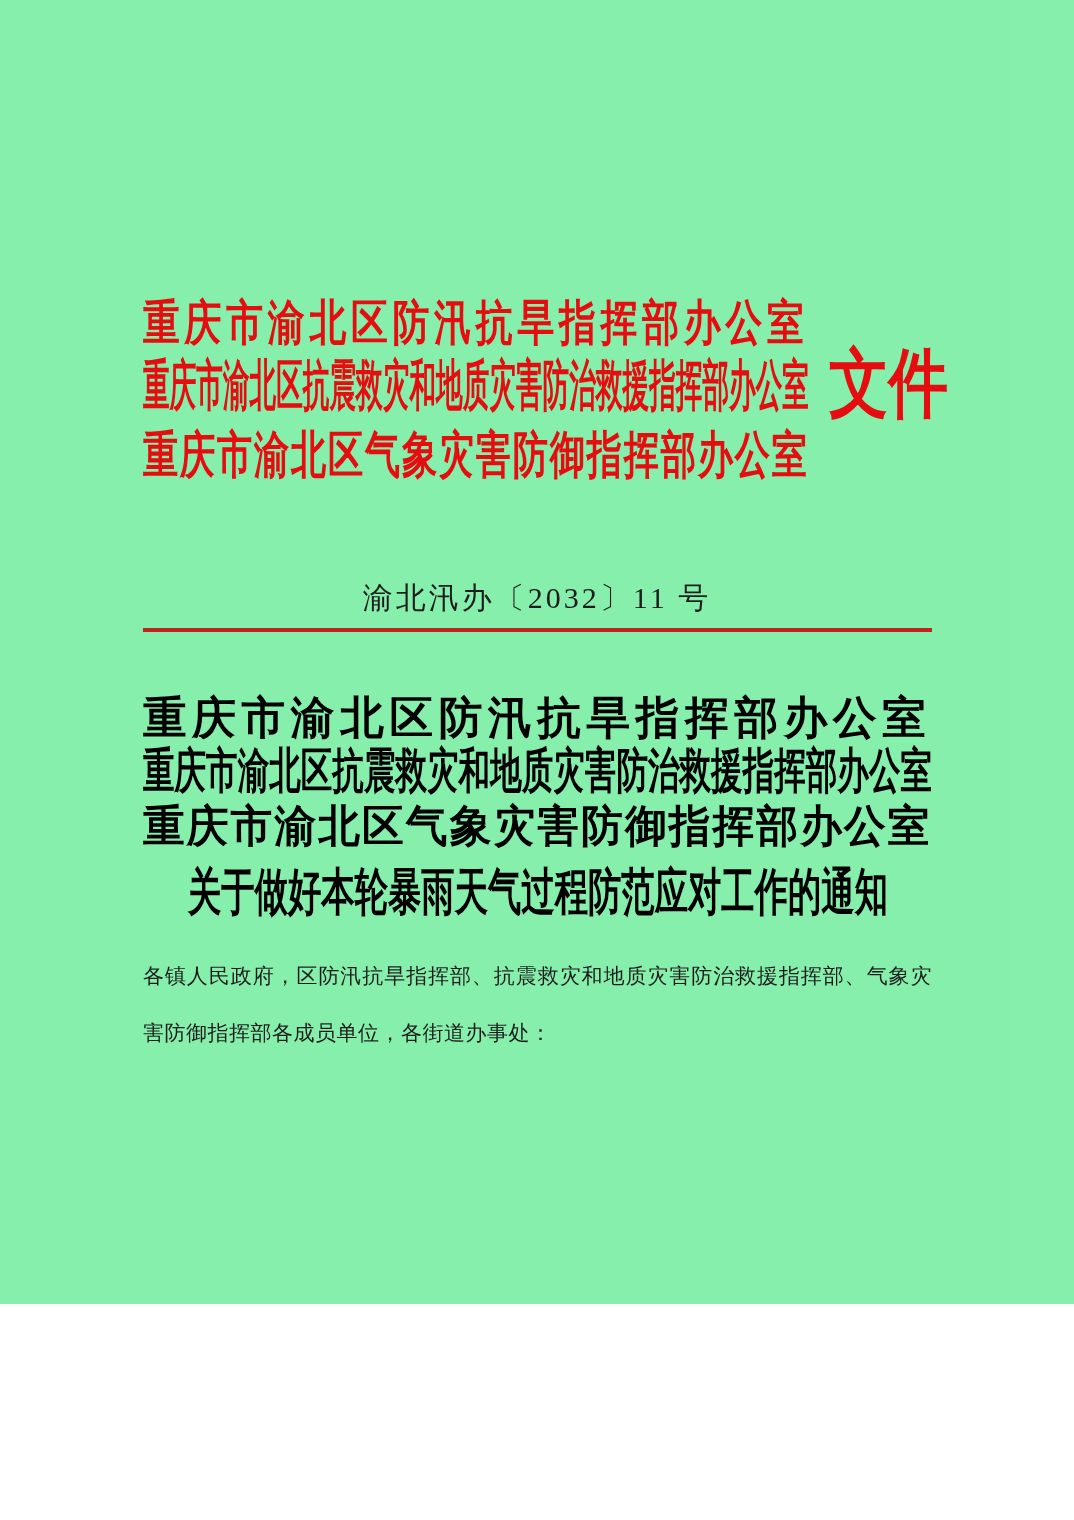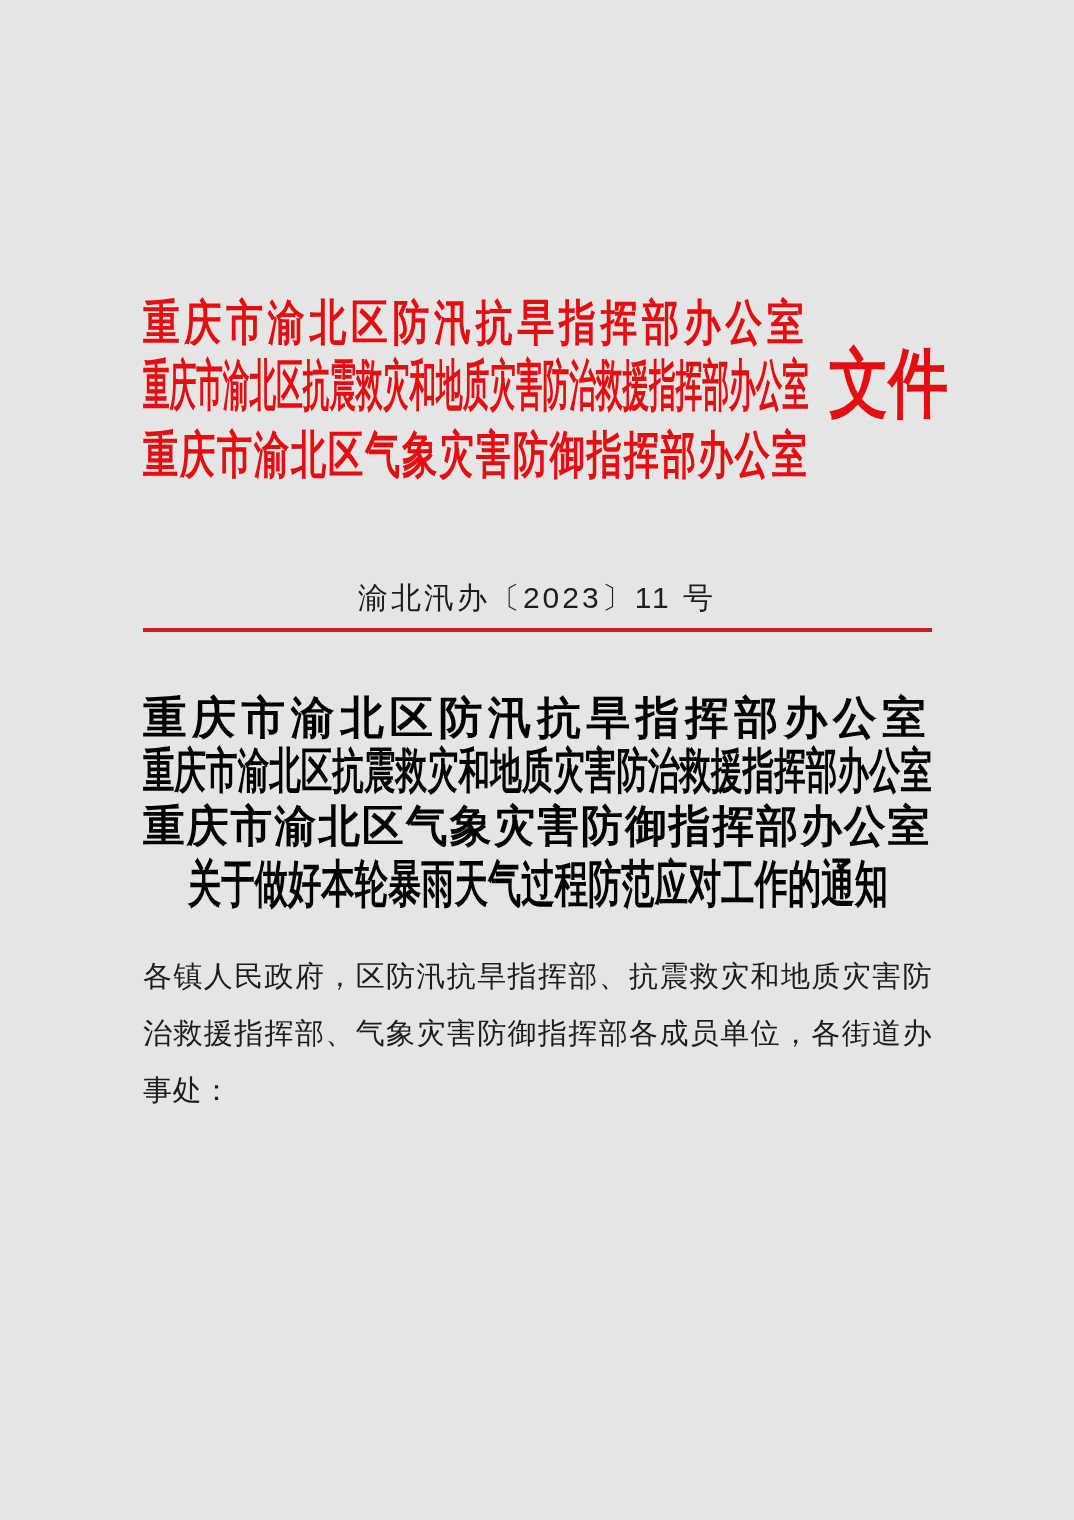--- a/index.html
+++ b/index.html
@@ -1,22 +1,22 @@
 <!DOCTYPE html>
 <html><head>
 <meta charset="utf-8">
 <style>
   html,body { margin:0; padding:0; background:#ffffff; }
   .page {
     position:relative;
     width:1074px;
-    height:1520px;
-    background:#e5e5e5;
+    height:1304px;
+    background:#86efac;
     overflow:hidden;
-    font-family:Liberation Sans, sans-serif;
+    font-family:Liberation Serif, serif;
   }
 
   
   .fitline { position:relative; overflow:visible; }
   .fit {
     position:absolute; left:0; bottom:0;
     display:inline-block; white-space:nowrap;
     transform-origin:left bottom;
   }
   .sp  { letter-spacing:0.13em; }  
@@ -45,26 +45,26 @@
     position:absolute; left:143px; top:628px; width:789px; height:4px;
     background:#c0241d;
   }
 
   
   .title-block { position:absolute; left:143px; top:690px; width:789px; }
   .title-line { font-weight:bold; color:#000000; font-size:44px; }
   .t1 { height:58px; }
   .t2 { height:56px; }
   .t3 { height:52px; }
-  .t4 { height:54px; width:700px; margin:8px auto; }
+  .t4 { height:54px; width:700px; margin:16px auto; }
 
   
   .body-text {
     position:absolute; left:143px; top:948px; width:789px;
-    font-size:29px; line-height:57px; color:#1c1c1c;
+    font-size:21px; line-height:57px; color:#1c1c1c;
     text-align:justify; letter-spacing:0.5px;
   }
   .body-text p { margin:0; }
   .para-indent { text-indent:2em; }
 </style>
 </head>
 <body>
 
 <div class="page">
 
@@ -78,21 +78,21 @@
       </div>
       <div class="fitline lh-line lh3">
         <span class="fit sp2" style="transform: scale(0.800481, 1.15);">重庆市渝北区气象灾害防御指挥部办公室</span>
       </div>
     </div>
     <div class="fitline doc-mark-box">
       <span class="fit" style="transform: scale(1.02586, 1.3);">文件</span>
     </div>
   </div>
 
-  <div class="doc-number">渝北汛办〔2023〕11 号</div>
+  <div class="doc-number">渝北汛办〔2032〕11 号</div>
 
   <div class="red-rule"></div>
 
   <div class="title-block">
     <div class="fitline title-line t1">
       <span class="fit sp" style="transform: scale(0.991206, 1.02);">重庆市渝北区防汛抗旱指挥部办公室</span>
     </div>
     <div class="fitline title-line t2">
       <span class="fit" style="transform: scale(0.717273, 1.1);">重庆市渝北区抗震救灾和地质灾害防治救援指挥部办公室</span>
     </div>

